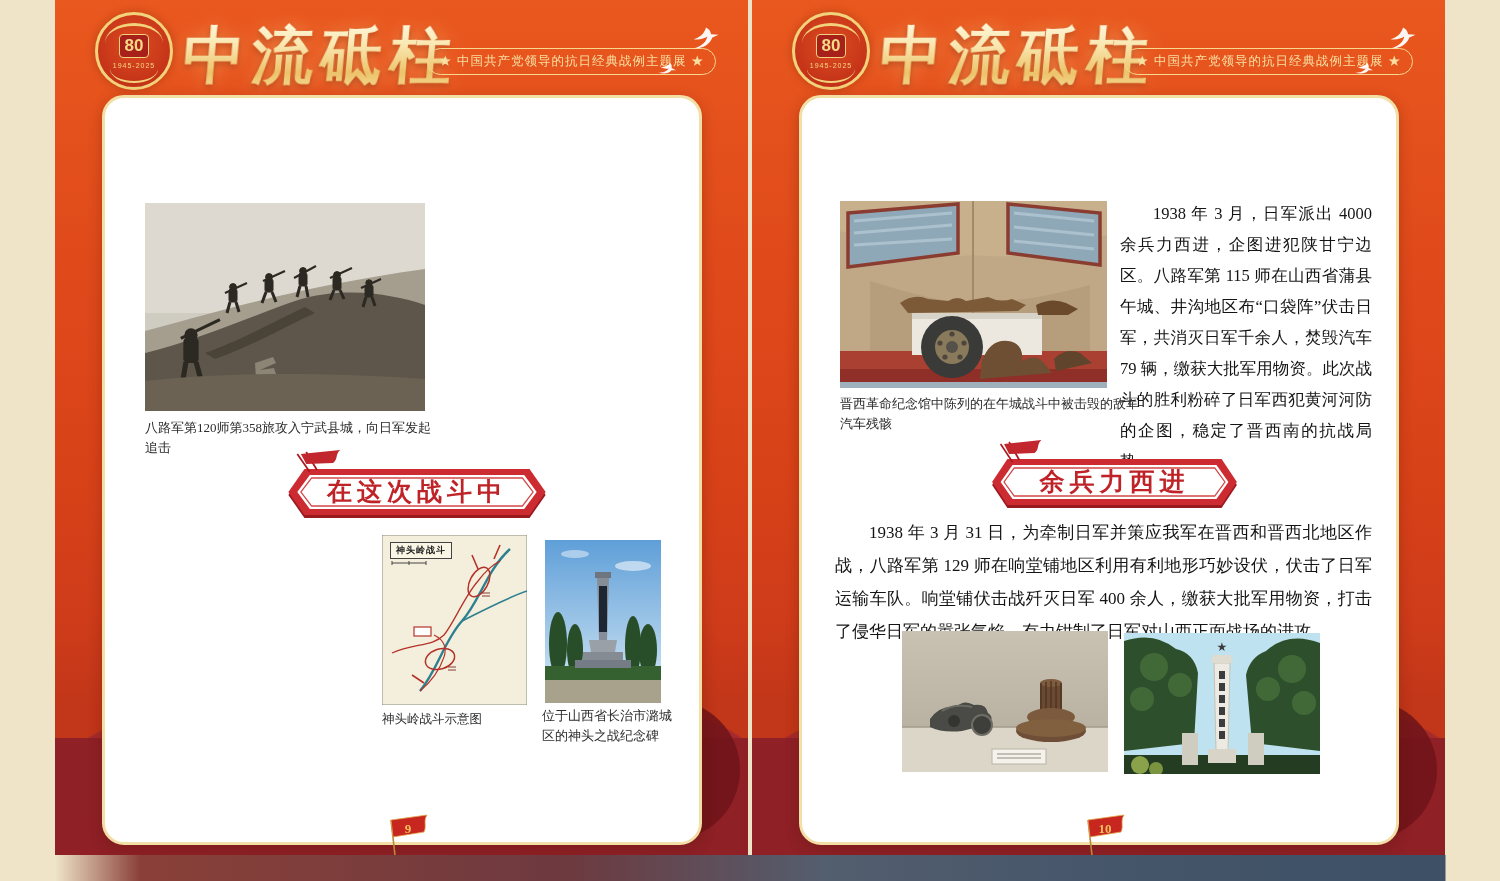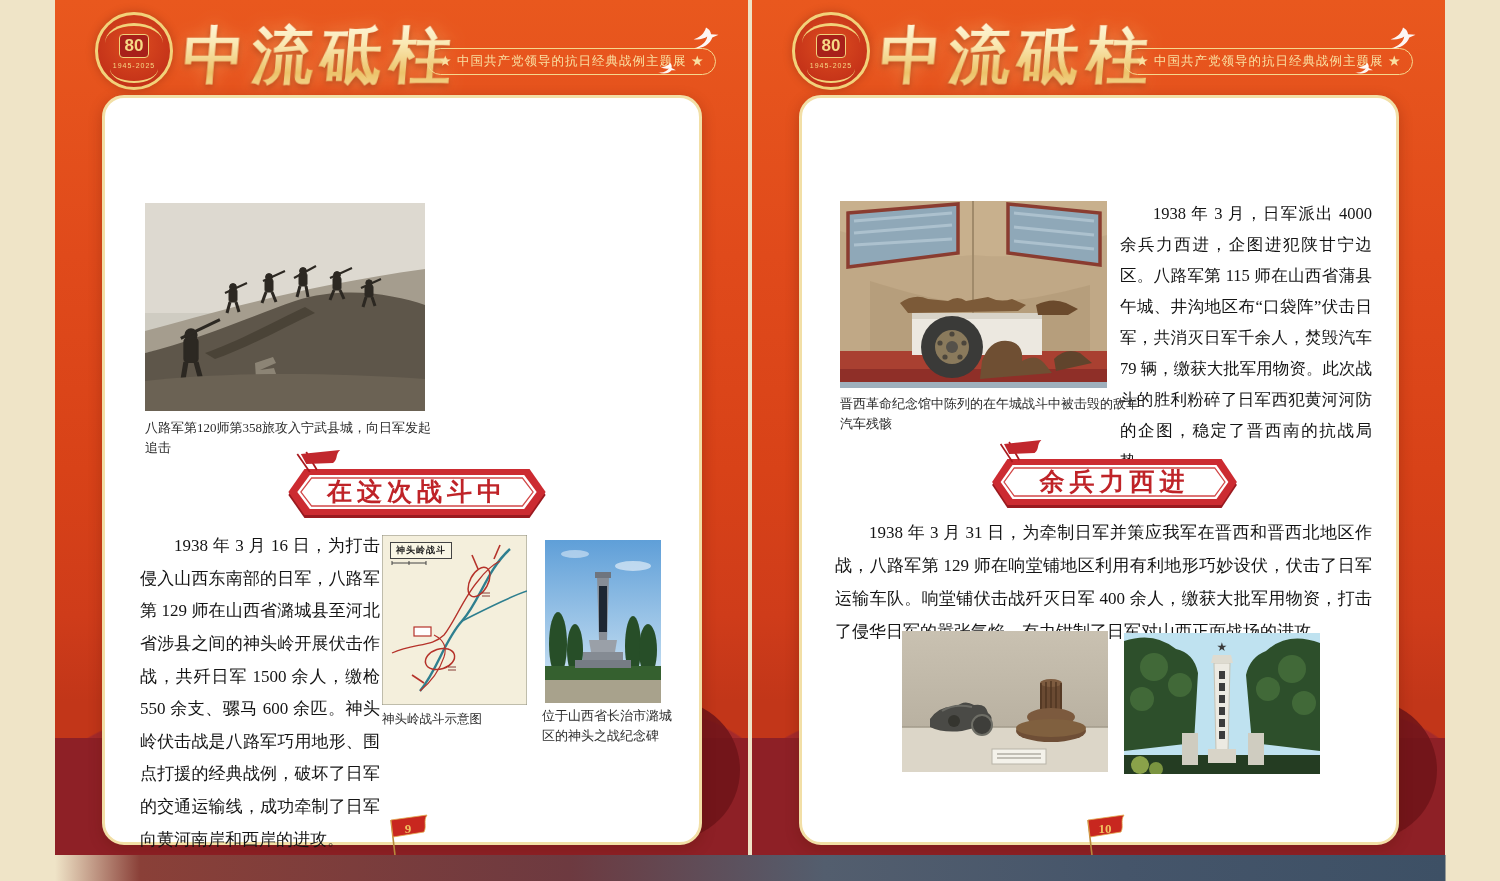--- a/index.html
+++ b/index.html
@@ -169,21 +169,20 @@
           <polygon points="20,26 32,12 268,12 280,26 268,40 32,40" fill="none" stroke="#d24848" stroke-width="1.3"></polygon>
           <g>
             <line x1="30" y1="6" x2="16" y2="-12" stroke="#a8181d" stroke-width="2"></line>
             <line x1="38" y1="4" x2="26" y2="-14" stroke="#a8181d" stroke-width="2"></line>
             <path d="M20,-12 L64,-16 C58,-11 62,-7 56,-3 L26,-2 Z" fill="#c1272d"></path>
           </g>
         </svg>
         <span class="txt">在这次战斗中</span>
       </div>
 
-      <p class="body-text" style="left:35px;top:432px;width:240px;font-size:17px;line-height:1.92">1938 年 3 月 16 日，为打击侵入山西东南部的日军，八路军第 129 师在山西省潞城县至河北省涉县之间的神头岭开展伏击作战，共歼日军 1500 余人，缴枪 550 余支、骡马 600 余匹。神头岭伏击战是八路军巧用地形、围点打援的经典战例，破坏了日军的交通运输线，成功牵制了日军向黄河南岸和西岸的进攻。</p>
 
       <div class="photo" style="left:277px;top:437px;width:145px;height:170px">
         <svg viewBox="0 0 145 170">
           <rect width="145" height="170" fill="#f4efdc" stroke="#8a8a7a" stroke-width="1"></rect>
           <path d="M128,14 C104,36 98,66 80,86 C62,106 56,134 38,156" fill="none" stroke="#2e7f8f" stroke-width="2.4"></path>
           <path d="M145,56 C122,64 100,76 80,86" fill="none" stroke="#2e7f8f" stroke-width="1.6"></path>
           <path d="M10,118 C32,108 50,112 62,100 C72,88 82,62 96,46 C102,38 110,30 118,26" fill="none" stroke="#b5322a" stroke-width="1.3"></path>
           <path d="M38,156 C50,146 58,134 62,122 C66,110 60,104 52,100" fill="none" stroke="#b5322a" stroke-width="1.1"></path>
           <ellipse cx="97" cy="47" rx="9" ry="16" transform="rotate(28 97 47)" fill="none" stroke="#b5322a" stroke-width="1.5"></ellipse>
           <ellipse cx="58" cy="124" rx="15" ry="10" transform="rotate(-18 58 124)" fill="none" stroke="#b5322a" stroke-width="1.5"></ellipse>

